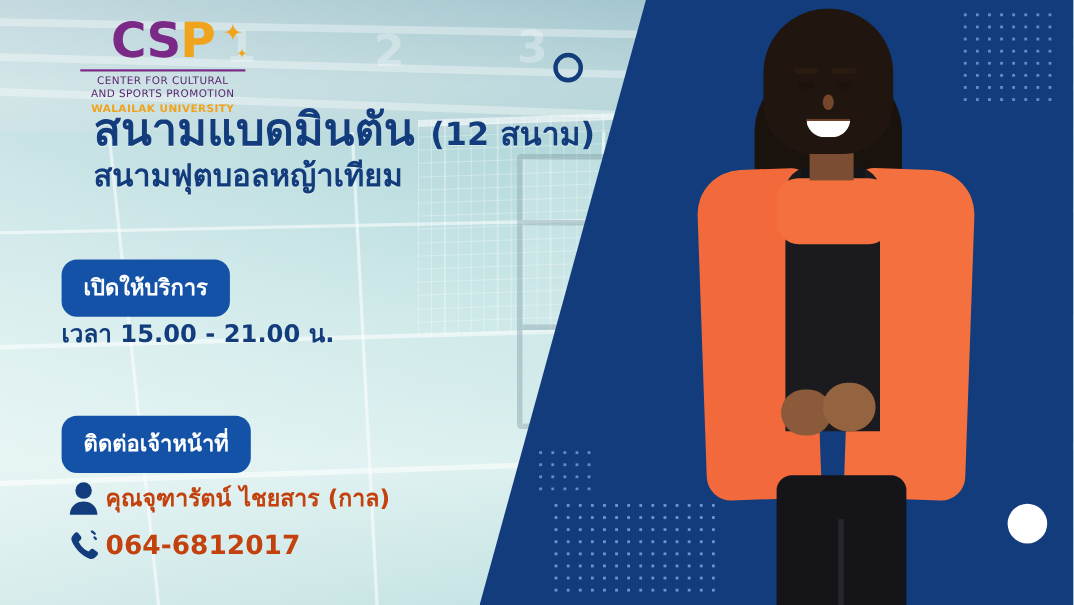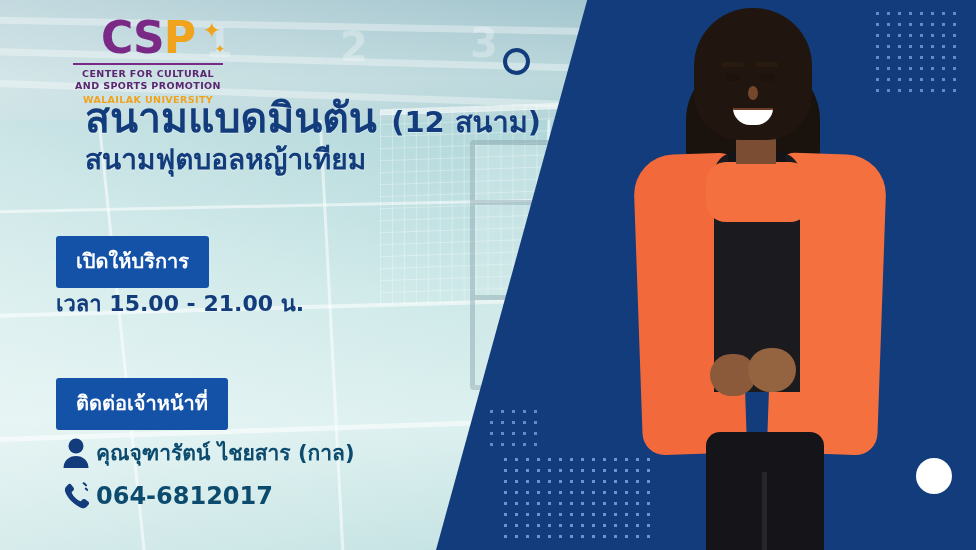--- a/index.html
+++ b/index.html
@@ -90,47 +90,47 @@
   
   .logo{position:absolute;left:58px;top:16px;width:180px;color:#fff;text-align:center;}
   .logo .csp{
     font-family:"DejaVu Sans","Liberation Sans",sans-serif;
     font-weight:700;font-size:44px;letter-spacing:-1px;line-height:1;
     color:#7a2a86;display:inline-block;position:relative;
   }
   .logo .csp .p-accent{color:#f0a31c;}
   .logo .sparkle{position:absolute;right:-26px;top:2px;color:#f0a31c;font-size:22px;}
   .logo .sparkle2{position:absolute;right:-30px;top:26px;color:#f0a31c;font-size:12px;}
-  .logo .l1,.logo .l2{font-size:9.5px;font-weight:700;color:#5b2570;letter-spacing:.4px;line-height:1.25;}
+  .logo .l1,.logo .l2{font-size:9.5px;font-weight:400;color:#5b2570;letter-spacing:.4px;line-height:1.25;}
   .logo .l3{font-size:9.5px;font-weight:700;color:#f0a31c;letter-spacing:.4px;margin-top:2px;text-align:center;}
   .logo .bar{height:2px;background:#7a2a86;margin:3px auto 3px;width:150px;}
   
   .headline{position:absolute;left:52px;top:96px;width:640px;}
   .headline .line1,.headline .line2{
     color:#123c7c;font-weight:700;line-height:1.12;
     text-shadow:0 1px 0 rgba(255,255,255,.45);
     margin-left:33px;
   }
   .headline .line1{font-size:41px;}
   .headline .line1 .sub{font-size:29px;}
   .headline .line2{font-size:28px;margin-top:2px;}
   
   .badge{
     display:inline-block;background:#1452a8;color:#fff;
-    padding:9px 20px 11px;border-radius:3px;font-size:20px;font-weight:700;
+    padding:9px 20px 11px;border-radius:14px;font-size:20px;font-weight:700;
   }
   .badge-open{position:absolute;left:56px;top:236px;}
   .badge-contact{position:absolute;left:56px;top:378px;}
   
   .hours{position:absolute;left:56px;top:286px;color:#123c7c;font-size:22px;font-weight:700;}
   .hours .row{display:flex;margin-bottom:4px;}
   .hours .day{width:170px;}
   .hours .time{white-space:nowrap;}
   
-  .contact{position:absolute;left:56px;top:436px;color:#0c4a6e;}
+  .contact{position:absolute;left:56px;top:436px;color:#c2410c;}
   .contact .crow{display:flex;align-items:center;margin-bottom:12px;}
   .contact .ic{width:40px;display:flex;align-items:center;justify-content:center;}
   .contact .ctext{font-size:21px;font-weight:700;}
   .contact .ctext.phone{font-size:24px;}
   
   .person{position:absolute;right:74px;bottom:0;width:300px;height:548px;}
   .p-hair{position:absolute;left:92px;top:6px;width:118px;height:132px;background:#20160f;border-radius:58px 58px 46px 46px;}
   .p-hairback{position:absolute;left:84px;top:58px;width:134px;height:120px;background:#1a120c;border-radius:60px 60px 30px 30px;}
   .p-face{position:absolute;left:108px;top:28px;width:88px;height:110px;background:#8a5a3b;border-radius:44px 44px 40px 40px;}
   .p-brow{position:absolute;width:22px;height:5px;background:#2a1b11;border-radius:3px;top:60px;}

